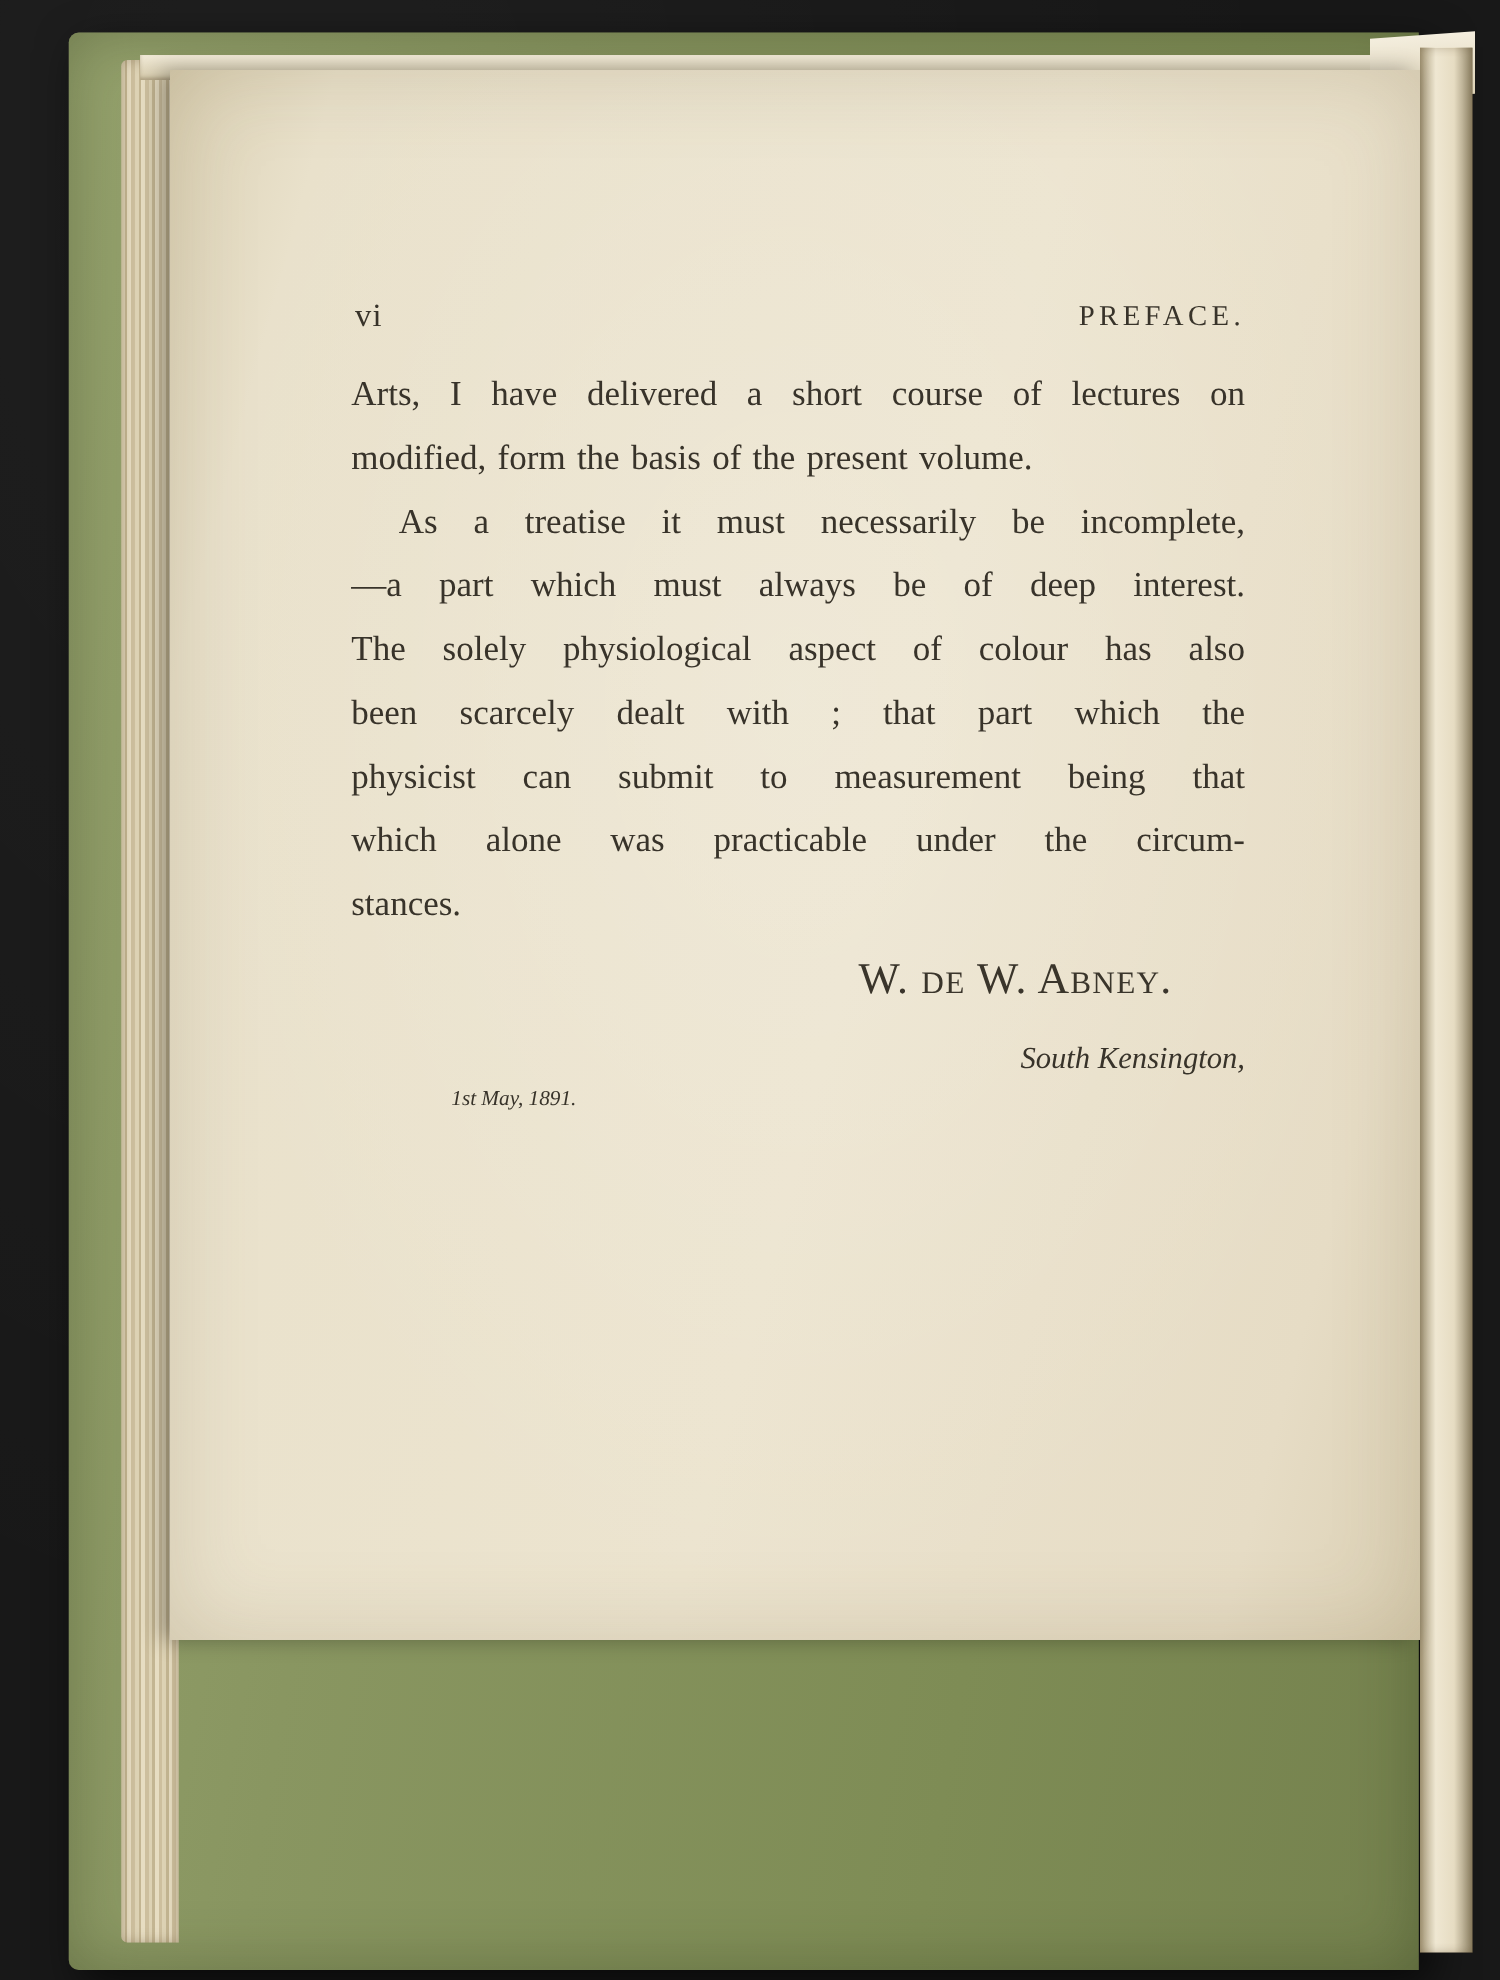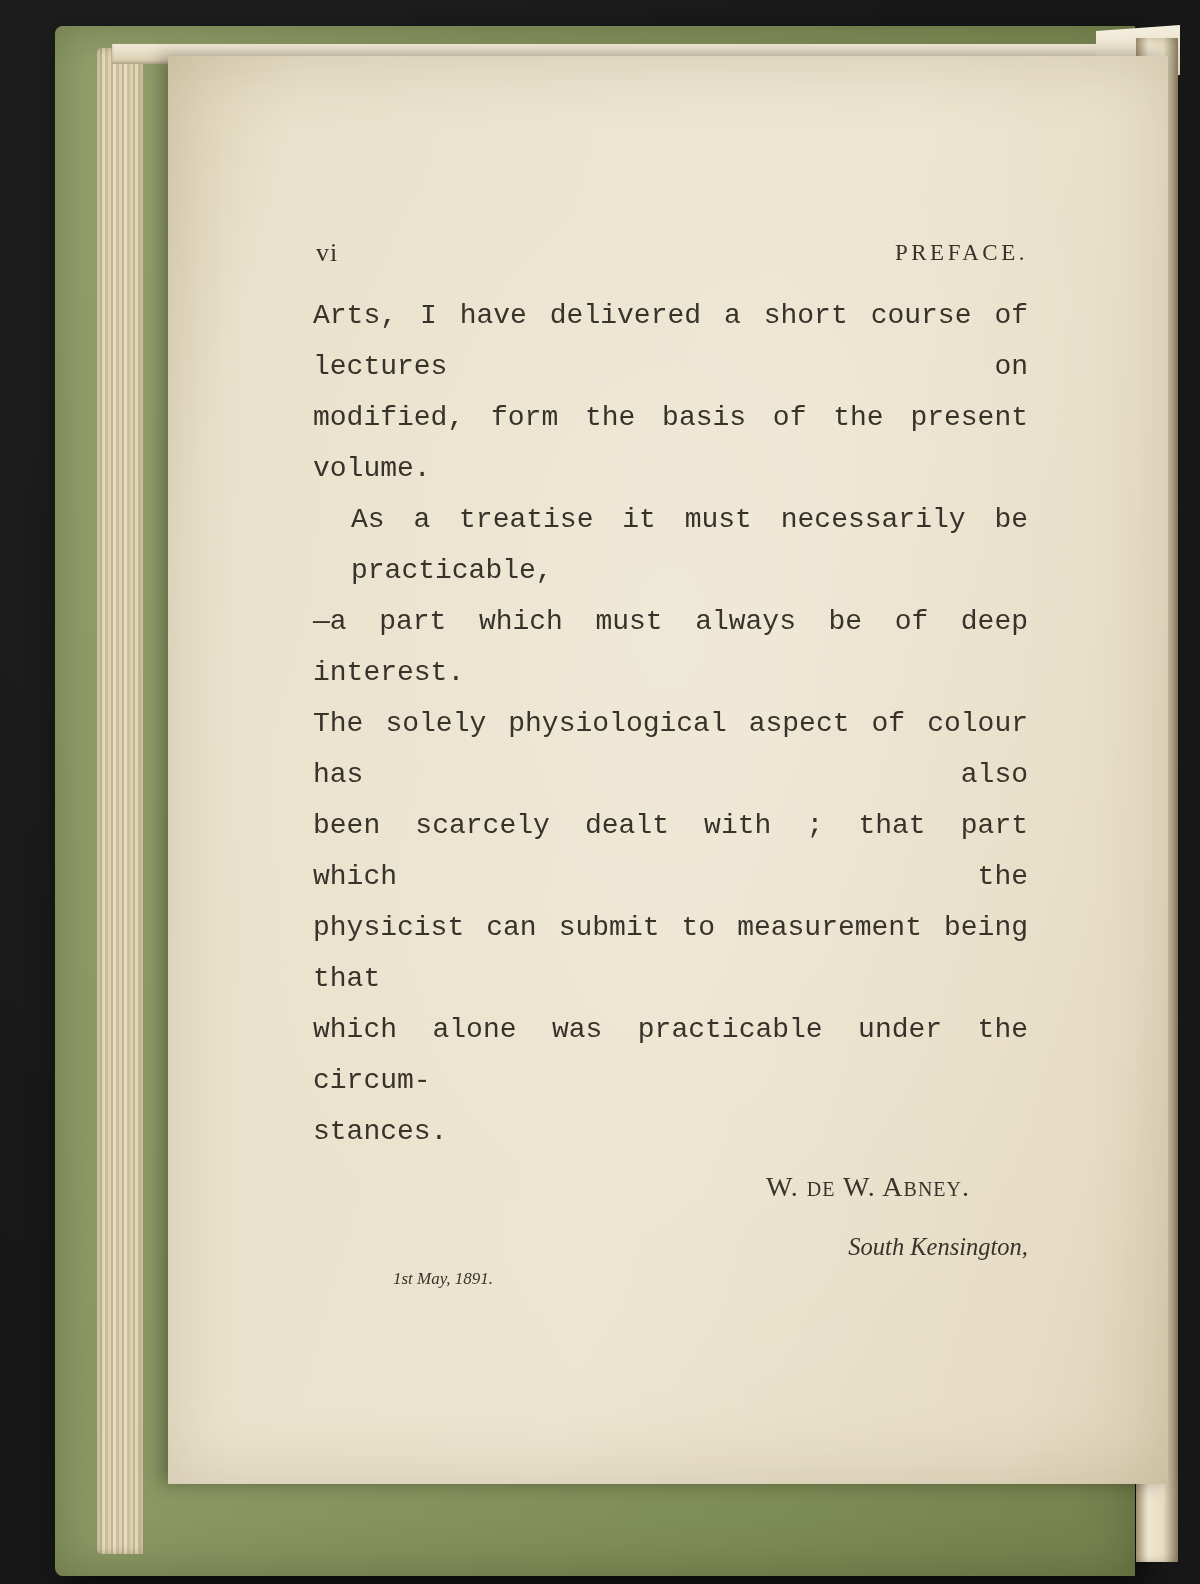--- a/index.html
+++ b/index.html
@@ -38,47 +38,46 @@
     transform:skewY(-4deg);
   }
   
   .fore-edge {
     position:absolute; left:1136px; top:38px; width:42px; height:1524px;
     background:linear-gradient(90deg,#a99c7c 0%, #efe7d2 30%, #e6dcc2 65%, #8e8265 100%);
     box-shadow:inset 0 0 8px rgba(80,60,30,.3);
   }
   
   .page {
-    position:absolute; left:136px; top:56px; width:1000px; height:1428px;
+    position:absolute; left:136px; top:56px; width:1000px; height:1256px;
     background:
       radial-gradient(ellipse at 50% 40%, rgba(255,255,255,.18), transparent 70%),
       linear-gradient(105deg,#dcd2b6 0%,#e9e1cb 10%,#ece4cf 55%,#e6dcc5 88%,#dbd0b4 100%);
     box-shadow:inset 0 0 70px rgba(120,98,58,.22), -7px 0 16px rgba(0,0,0,.3);
-    margin-left:32px;
   }
   .text-col {
     position:absolute; left:145px; top:182px; width:715px;
     color:#38332a;
   }
   .pagehead {
     position:relative; height:34px; margin-bottom:18px;
     font-size:26px;
   }
   .folio { position:absolute; left:3px; top:0; letter-spacing:1px; }
   .running-head {
     position:absolute; left:0; right:0; top:2px; text-align:right;
     font-size:23px; letter-spacing:3.5px;
   }
   .body-text { font-size:28px; line-height:51px; word-spacing:2px; }
-  .line { text-align:justify; text-align-last:justify; white-space:normal;font-family:Liberation Mono, monospace; }
+  .line { text-align:justify; text-align-last:justify; white-space:normal; }
   .line.last { text-align-last:left; }
   .line.indent { padding-left:38px; }
   .signature {
     margin-top:14px; padding-right:58px; text-align:right;
-    font-variant:small-caps; font-size:28px; letter-spacing:1px; color:#3a352b;
+    font-variant:small-caps; font-size:35px; letter-spacing:1px; color:#3a352b;
   }
   .place { margin-top:30px; margin-left:55px; font-style:italic; font-size:24.5px;text-align:right; }
   .date  { margin-top:8px;  margin-left:80px; font-style:italic; font-size:17px; }
 </style>
 </head>
 <body>
 
 <div class="scene">
   <div class="cover"></div>
   <div class="page-stack-left"></div>
@@ -91,21 +90,21 @@
       <div class="pagehead">
         <span class="folio">vi</span>
         <span class="running-head">PREFACE.</span>
       </div>
       <div class="body-text" id="body-text">
           <div class="para">
             <div class="line">Arts, I have delivered a short course of lectures on</div>
             <div class="line last">modified, form the basis of the present volume.</div>
           </div>
           <div class="para">
-            <div class="line indent">As a treatise it must necessarily be practicable,</div>
+            <div class="line indent">As a treatise it must necessarily be incomplete,</div>
             <div class="line">—a part which must always be of deep interest.</div>
             <div class="line">The solely physiological aspect of colour has also</div>
             <div class="line">been scarcely dealt with ; that part which the</div>
             <div class="line">physicist can submit to measurement being that</div>
             <div class="line">which alone was practicable under the circum-</div>
             <div class="line last">stances.</div>
           </div>
         </div>
       <div class="signature">W. de W. Abney.</div>
       <div class="place">South Kensington,</div>

